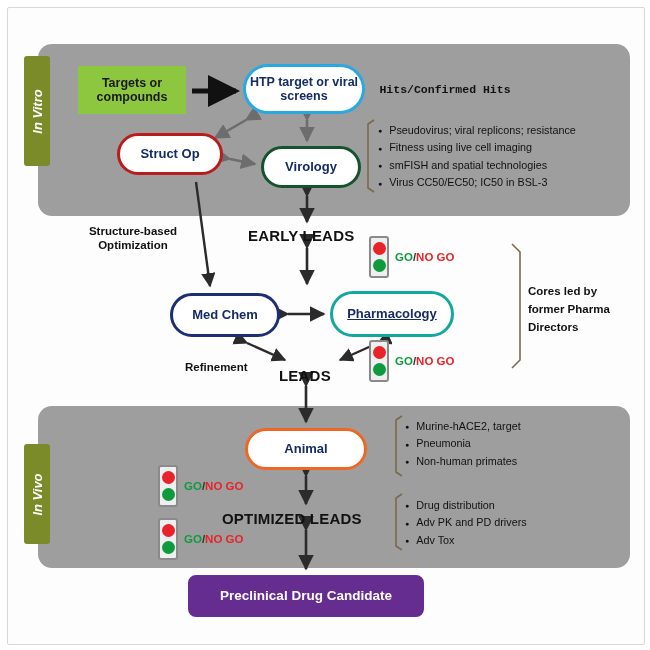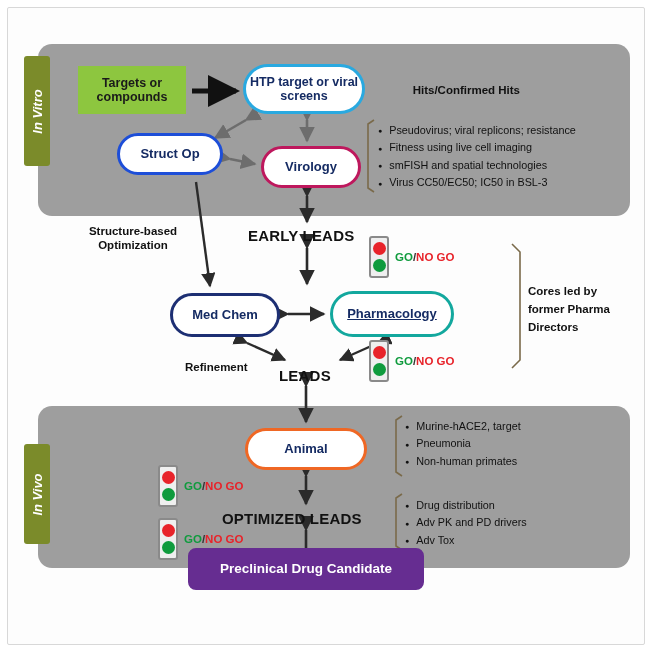--- a/index.html
+++ b/index.html
@@ -104,32 +104,32 @@
     border-radius: 25px;
     color: #152b63;
     font-size: 12.5px;
   }
   #node-structop {
     left: 117px;
     top: 133px;
     width: 106px;
     height: 42px;
     background: #ffffff;
-    border: 3px solid #1d4ed8;
+    border: 3px solid #b91c1c;
     border-radius: 21px;
     color: #152b63;
     font-size: 13px;
   }
   #node-virology {
     left: 261px;
     top: 146px;
     width: 100px;
     height: 42px;
     background: #ffffff;
-    border: 3px solid #be185d;
+    border: 3px solid #14532d;
     border-radius: 21px;
     color: #152b63;
     font-size: 13px;
   }
   #node-medchem {
     left: 170px;
     top: 293px;
     width: 110px;
     height: 44px;
     background: #ffffff;
@@ -156,21 +156,21 @@
     width: 122px;
     height: 42px;
     background: #ffffff;
     border: 3px solid #ef6724;
     border-radius: 21px;
     color: #152b63;
     font-size: 13px;
   }
   #node-candidate {
     left: 188px;
-    top: 548px;
+    top: 575px;
     width: 236px;
     height: 42px;
     background: #662d91;
     border: 2px solid #662d91;
     border-radius: 8px;
     color: #ffffff;
     font-size: 13.5px;
   }
   .stage-label {
     position: absolute;
@@ -355,21 +355,21 @@
     <span>Animal</span>
   </div>
   <div class="node" id="node-candidate">
     <span>Preclinical Drug Candidate</span>
   </div>
 
   <div class="stage-label" id="label-early">EARLY LEADS</div>
   <div class="stage-label" id="label-leads">LEADS</div>
   <div class="stage-label" id="label-optimized">OPTIMIZED LEADS</div>
 
-  <div class="side-note" style="left:370px; top:83px; width:150px; text-align:right;">Hits/Confirmed Hits</div>
+  <div class="side-note" style="left:370px; top:83px; width:150px; text-align:center;font-family:Liberation Mono, monospace;">Hits/Confirmed Hits</div>
   <div class="side-note" id="note-sbo" style="white-space:pre-line;">Structure-based
 Optimization</div>
   <div class="side-note" id="note-refine">Refinement</div>
   <div class="side-note" id="note-cores">Cores led by former Pharma Directors</div>
 
   <div class="bullets" id="bullets-virology">
     <div class="b">Pseudovirus; viral replicons; resistance</div>
     <div class="b">Fitness using live cell imaging</div>
     <div class="b">smFISH and spatial technologies</div>
     <div class="b">Virus CC50/EC50; IC50 in BSL-3</div>

